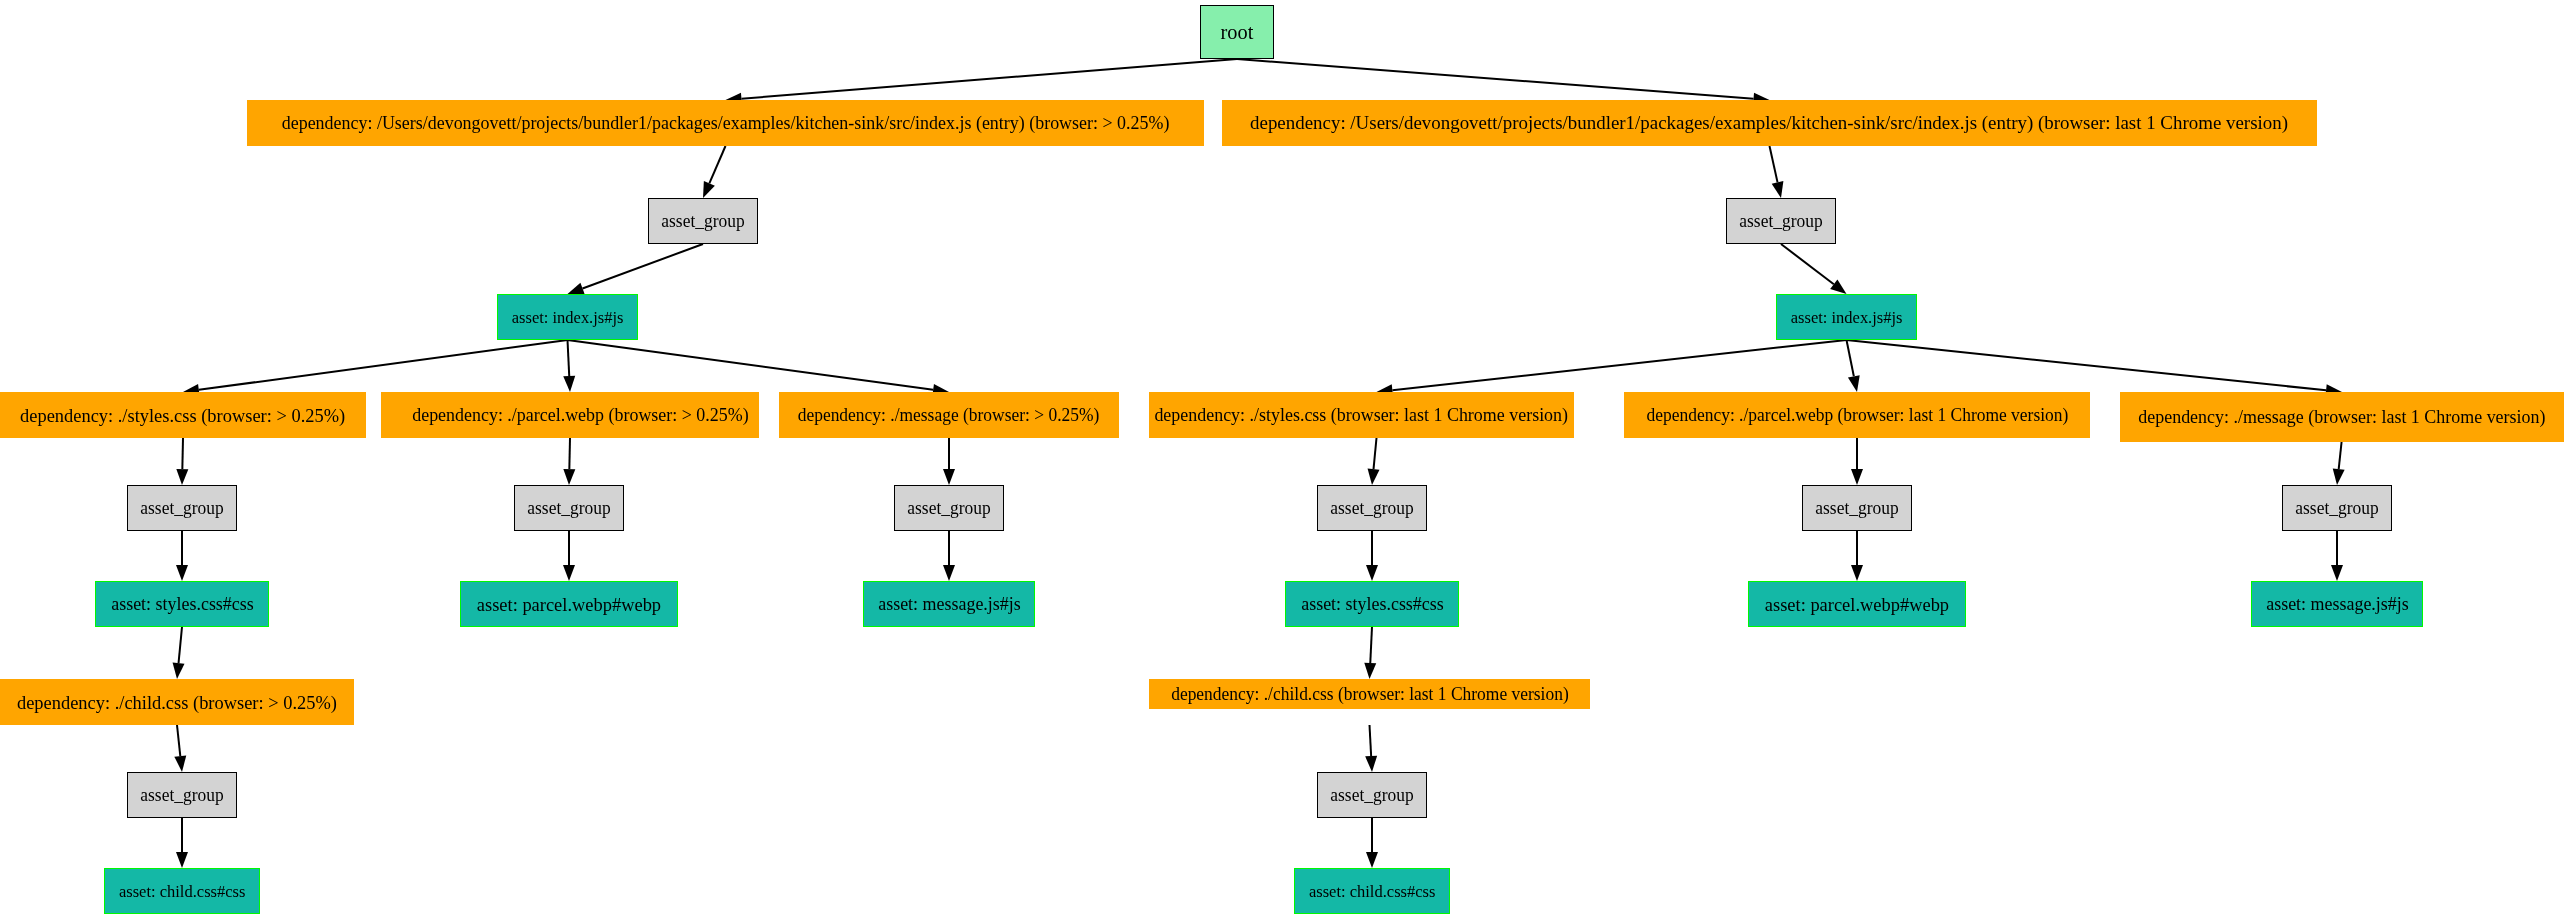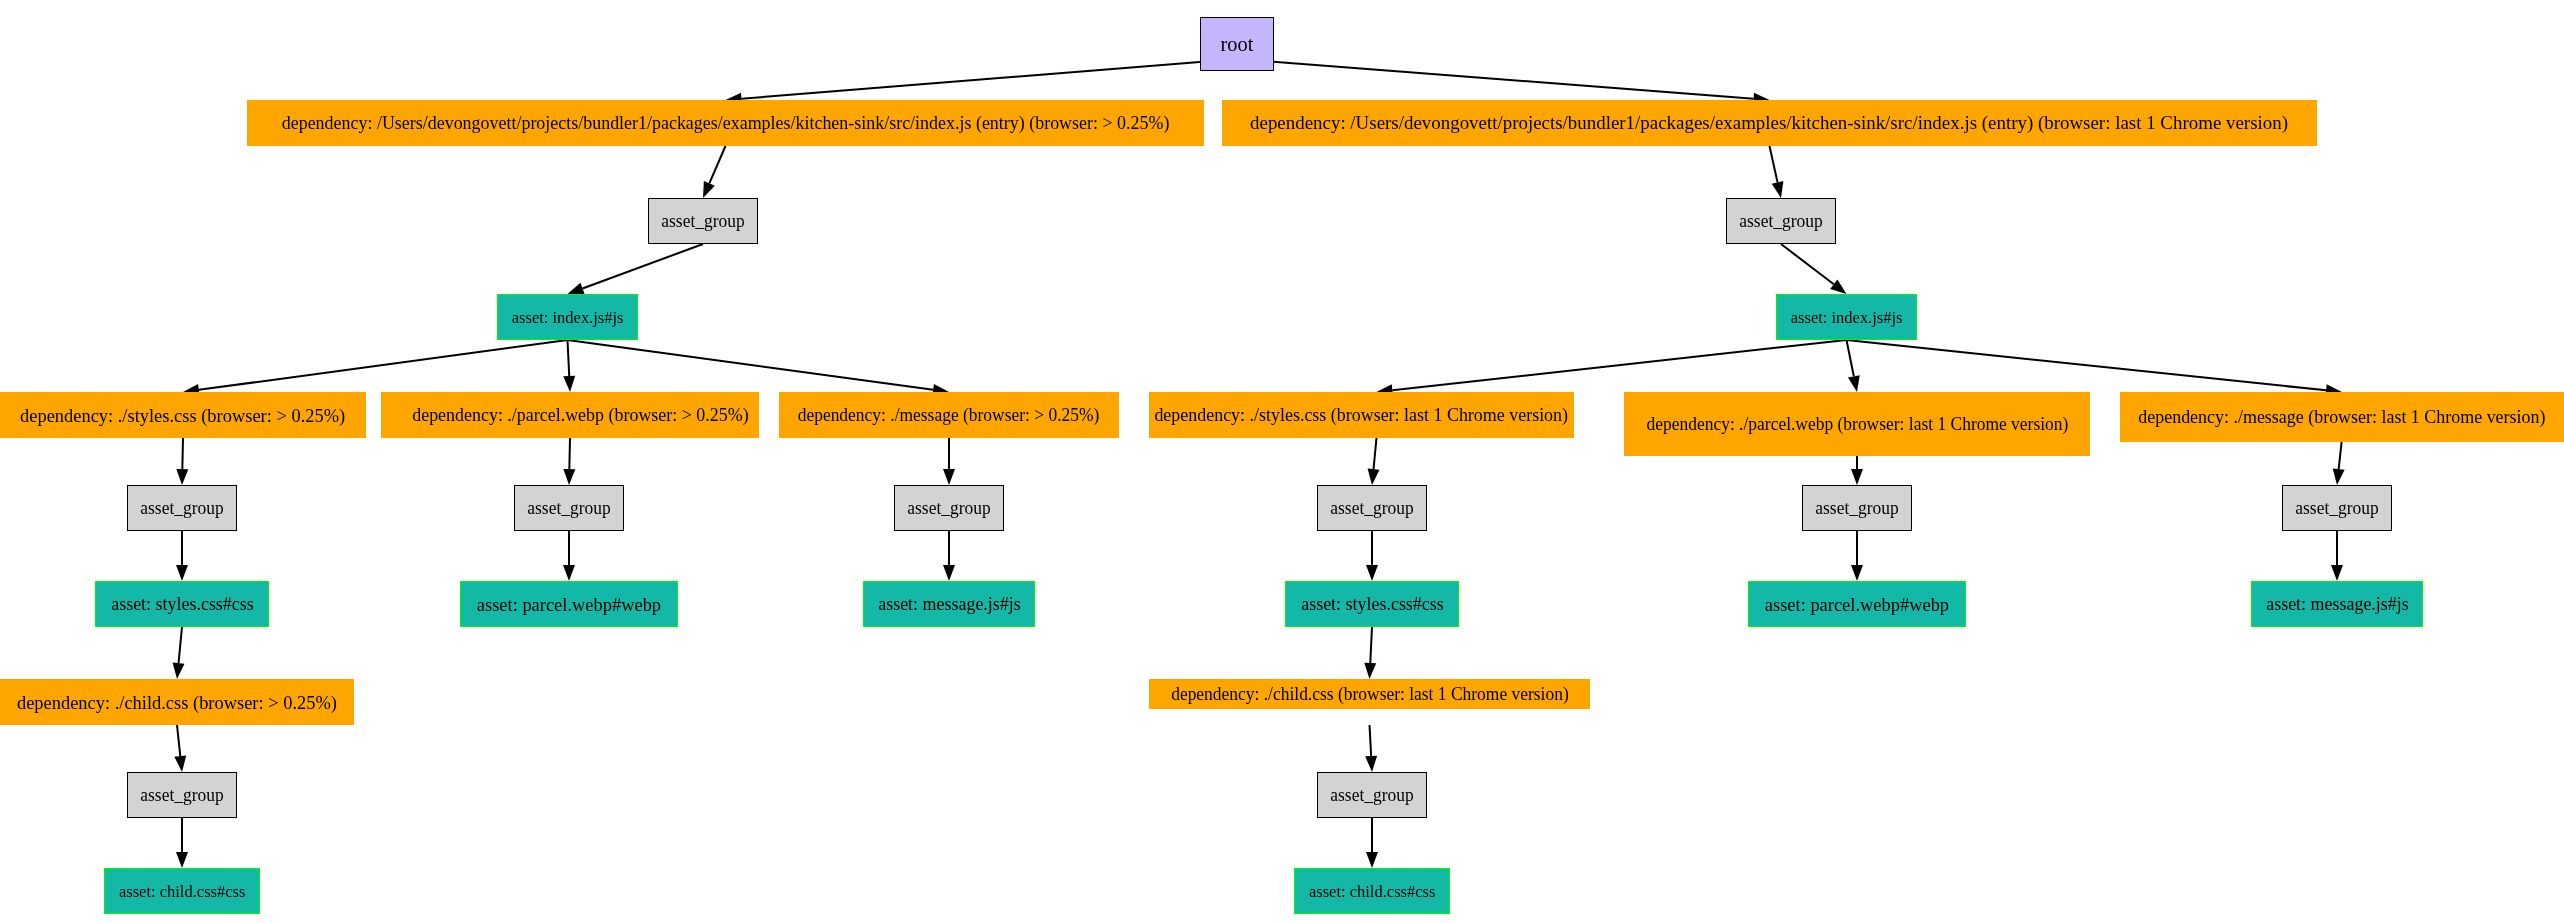--- a/index.html
+++ b/index.html
@@ -30,23 +30,22 @@
     display: flex;
     align-items: center;
     justify-content: center;
     border: 1px solid #000000;
     color: #000000;
     white-space: nowrap;
     line-height: 1;
     letter-spacing: 0;
   }
   .node-root {
-    background: #c4b5fd;
-    font-size: 21px;
-    margin-top: 12px;
+    background: #86efac;
+    font-size: 21px;
   }
   .node-group {
     background: #d3d3d3;
     font-size: 21px;
   }
   .node-dep {
     background: #ffa500;
     border-color: #ffa500;
     font-size: 21px;
   }
@@ -214,21 +213,21 @@
       </div>
       <div class="node node-dep" style="left: 381px; top: 392px; width: 378px; height: 46px; padding-left: 20px;">
         <span class="node-label" style="font-size: 18.5px;">dependency: ./parcel.webp (browser: &gt; 0.25%)</span>
       </div>
       <div class="node node-dep" style="left: 779px; top: 392px; width: 340px; height: 46px;">
         <span class="node-label" style="font-size: 18px;">dependency: ./message (browser: &gt; 0.25%)</span>
       </div>
       <div class="node node-dep" style="left: 1149px; top: 392px; width: 425px; height: 46px;">
         <span class="node-label" style="font-size: 18.5px;">dependency: ./styles.css (browser: last 1 Chrome version)</span>
       </div>
-      <div class="node node-dep" style="left: 1624px; top: 392px; width: 466px; height: 64px; justify-content: center;">
+      <div class="node node-dep" style="left: 1624px; top: 392px; width: 466px; height: 46px; justify-content: center;">
         <span class="node-label" style="font-size: 18px;">dependency: ./parcel.webp (browser: last 1 Chrome version)</span>
       </div>
       <div class="node node-dep" style="left: 2120px; top: 392px; width: 444px; height: 50px;">
         <span class="node-label" style="font-size: 18.5px;">dependency: ./message (browser: last 1 Chrome version)</span>
       </div>
       <div class="node node-group" style="left: 127px; top: 485px; width: 110px; height: 46px;">
         <span class="node-label" style="font-size: 18px;">asset_group</span>
       </div>
       <div class="node node-group" style="left: 514px; top: 485px; width: 110px; height: 46px;">
         <span class="node-label" style="font-size: 18px;">asset_group</span>

